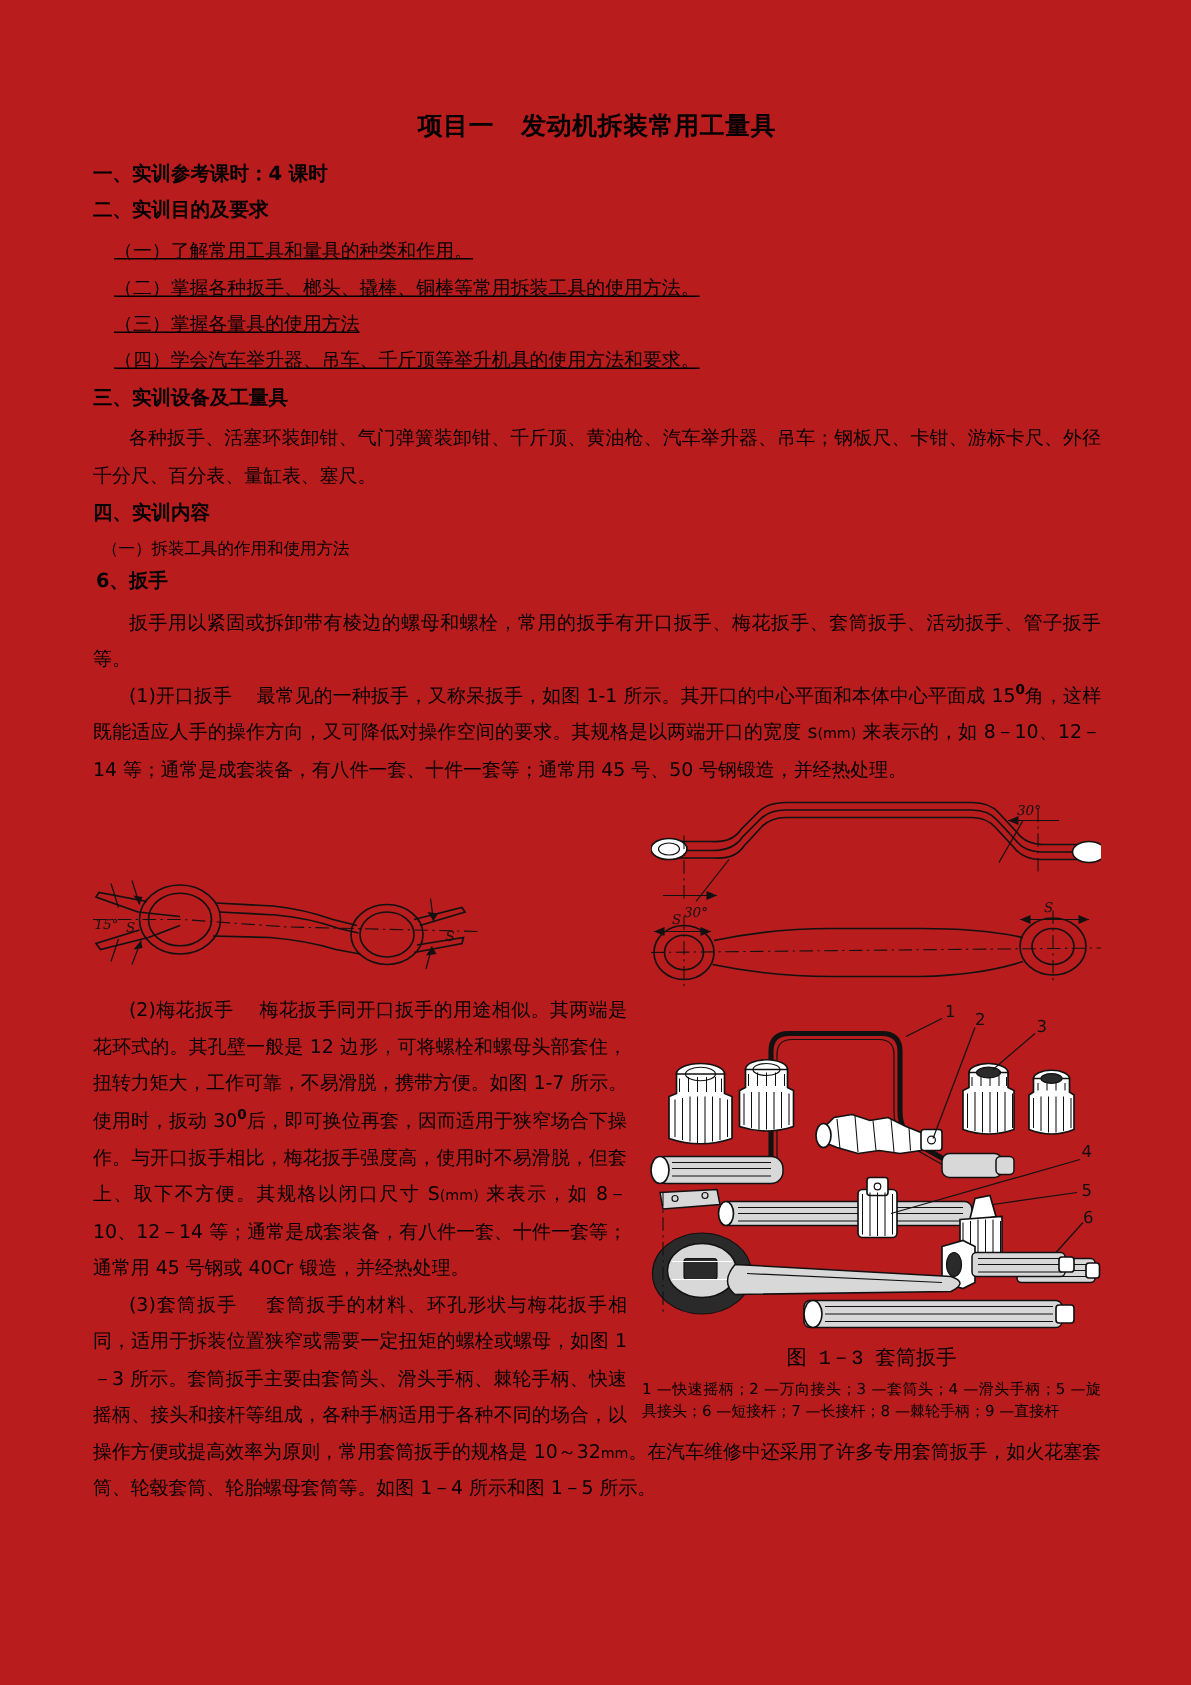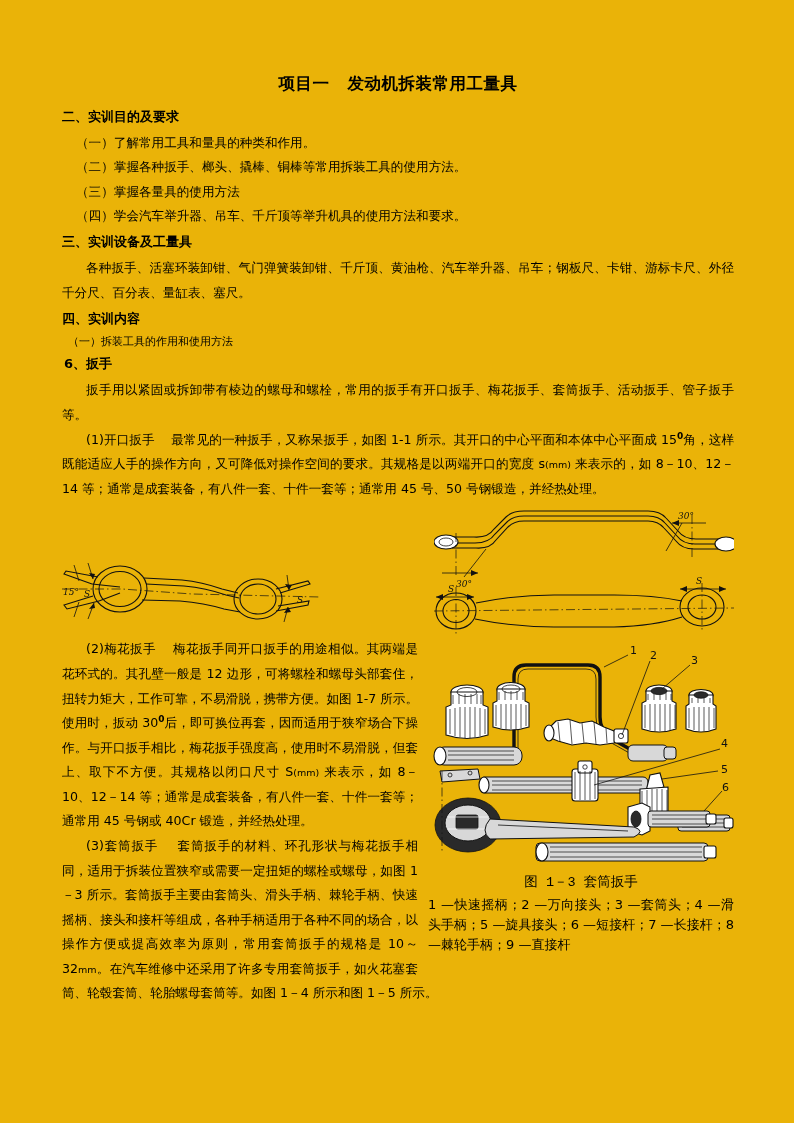--- a/index.html
+++ b/index.html
@@ -9,21 +9,21 @@
     background: #ffffff;
   }
   body {
     font-family: "DejaVu Sans", "Liberation Sans", sans-serif;
     color: #000000;
   }
   .page {
     position: relative;
     width: 794px;
     height: 1123px;
-    background: #eab308;
+    background: #b91c1c;
     overflow: hidden;
     box-sizing: border-box;
   }
   .content {
     position: absolute;
     left: 62px;
     top: 62px;
     width: 672px;
     height: 1000px;
   }
@@ -60,20 +60,21 @@
     margin: 4px 0 4px 0;
     padding-left: 2px;
   }
 
   
   .p-item {
     font-size: 12.6px;
     line-height: 1.92;
     margin: 0;
     padding-left: 14px;
+    text-decoration: underline;
   }
   .p-body {
     font-size: 12.6px;
     line-height: 1.95;
     margin: 0;
     text-indent: 24px;
     text-align: justify;
   }
   .p-flow {
     font-size: 12.6px;
@@ -112,21 +113,21 @@
     margin: 2px 0 2px 10px;
   }
   .fig3-cap {
     text-align: center;
     font-size: 13.5px;
     line-height: 1.5;
     margin-top: 2px;
     font-family: Liberation Mono, monospace;
   }
   .fig3-legend {
-    font-size: 13px;
+    font-size: 10px;
     line-height: 1.55;
     text-align: justify;
     margin-top: 1px;
   }
   .clearfix::after { content:""; display:block; clear:both; }
 
   svg { display:block; }
   .stroke { fill:none; stroke:#111; stroke-width:1.1; }
   .stroke-thin { fill:none; stroke:#111; stroke-width:0.8; }
   .dashdot { fill:none; stroke:#111; stroke-width:0.7; stroke-dasharray: 9 3 1.5 3; }
@@ -140,20 +141,21 @@
 </head>
 <body>
 
 <div class="page">
  <div class="content">
 
   <div class="doc-title">
     <span>项目一</span><span class="t-gap"></span><span>发动机拆装常用工量具</span>
   </div>
 
+  <div class="h-section">一、实训参考课时：4 课时</div>
 
   <div class="h-section">二、实训目的及要求</div>
   <p class="p-item">（一）了解常用工具和量具的种类和作用。</p>
   <p class="p-item">（二）掌握各种扳手、榔头、撬棒、铜棒等常用拆装工具的使用方法。</p>
   <p class="p-item">（三）掌握各量具的使用方法</p>
   <p class="p-item">（四）学会汽车举升器、吊车、千斤顶等举升机具的使用方法和要求。</p>
 
   <div class="h-section">三、实训设备及工量具</div>
   <p class="p-body">各种扳手、活塞环装卸钳、气门弹簧装卸钳、千斤顶、黄油枪、汽车举升器、吊车；钢板尺、卡钳、游标卡尺、外径千分尺、百分表、量缸表、塞尺。</p>
 

